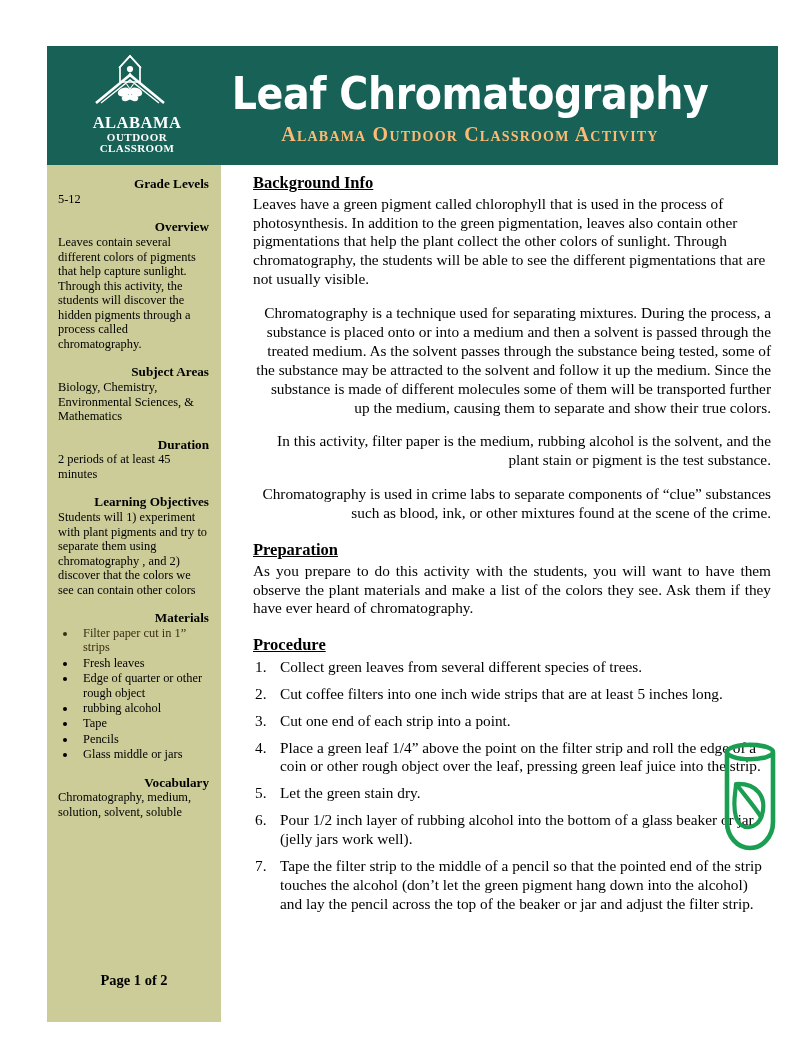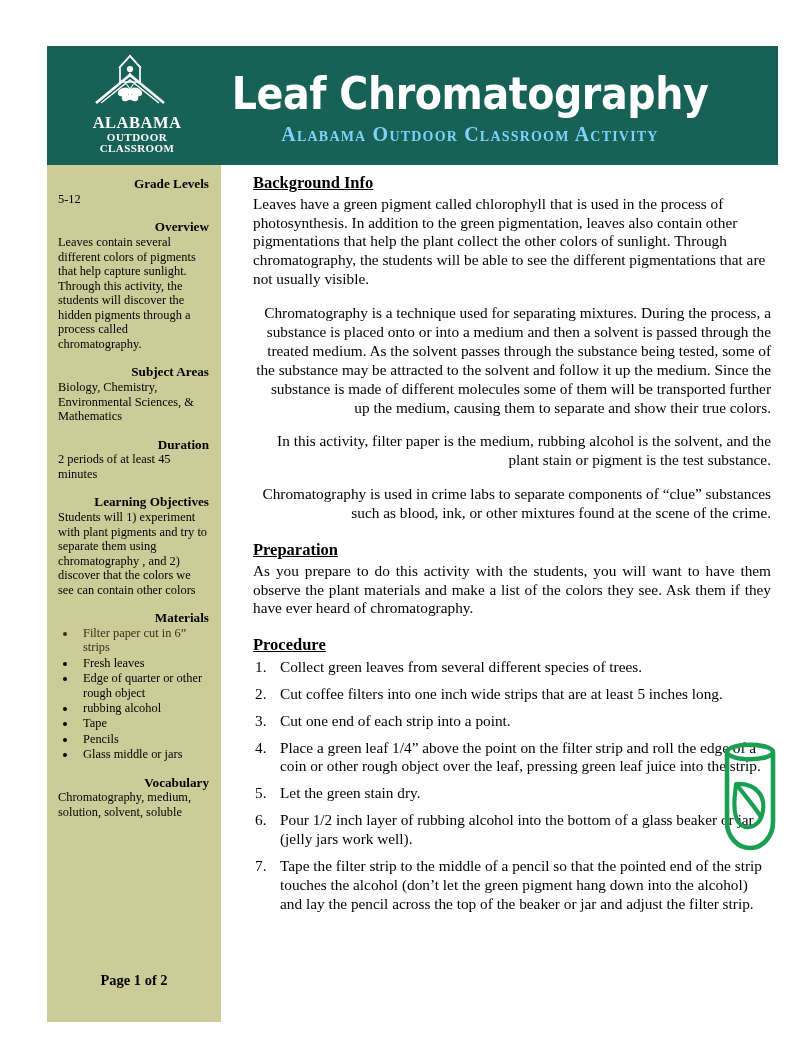--- a/index.html
+++ b/index.html
@@ -74,21 +74,21 @@
     font-family: "DejaVu Sans", sans-serif;
     font-weight: bold;
     font-size: 45px;
     line-height: 1.0;
     letter-spacing: -0.5px;
     transform: scaleX(0.88);
     transform-origin: center;
     white-space: nowrap;
   }
   #doc-subtitle {
-    color: #7dd3fc;
+    color: #fdba74;
     font-family: "Liberation Serif", "DejaVu Serif", serif;
     font-weight: bold;
     font-size: 20px;
     letter-spacing: 1.2px;
     margin-top: 7px;
     white-space: nowrap;
     font-variant: small-caps;
   }
 
   
@@ -268,21 +268,21 @@
       </div>
 
       <div class="sb-group">
         <h3>Learning Objectives</h3>
         <p class="sb-body">Students will  1) experiment with plant pigments and try to separate them using chromatography , and 2) discover that the colors we see can contain other colors</p>
       </div>
 
       <div class="sb-group">
         <h3>Materials</h3>
         <ul>
-          <li class="tint">Filter paper cut in 6” strips</li>
+          <li class="tint">Filter paper cut in 1” strips</li>
           <li>Fresh leaves</li>
           <li>Edge of quarter or other rough object</li>
           <li>rubbing alcohol</li>
           <li>Tape</li>
           <li>Pencils</li>
           <li>Glass middle or jars</li>
         </ul>
       </div>
 
       <div class="sb-group">

